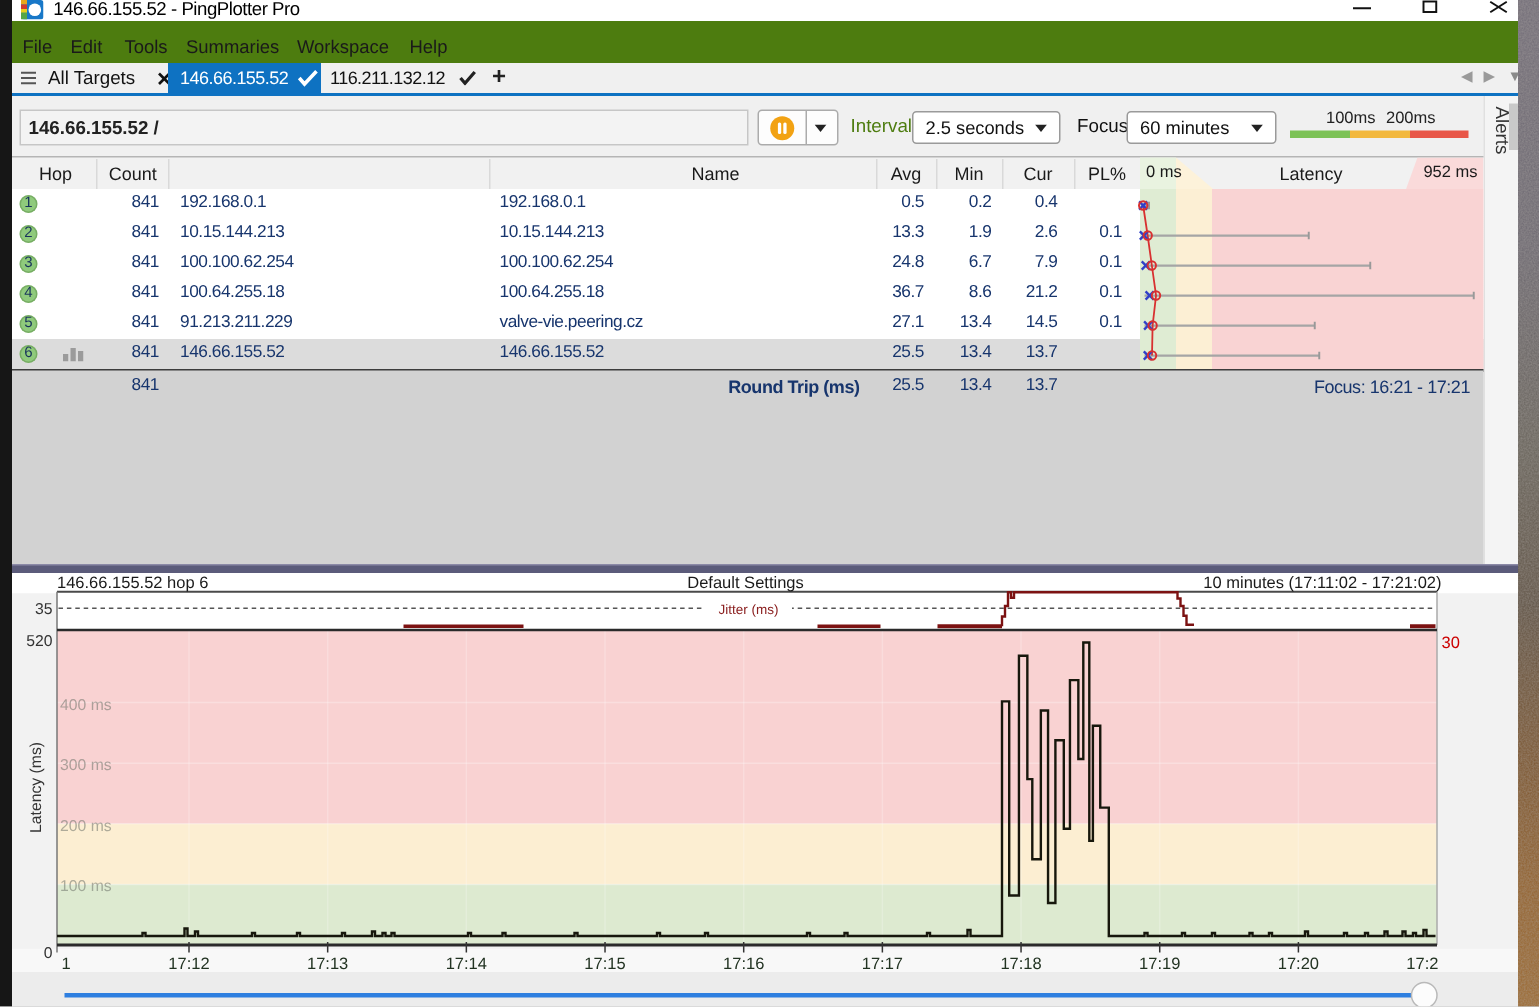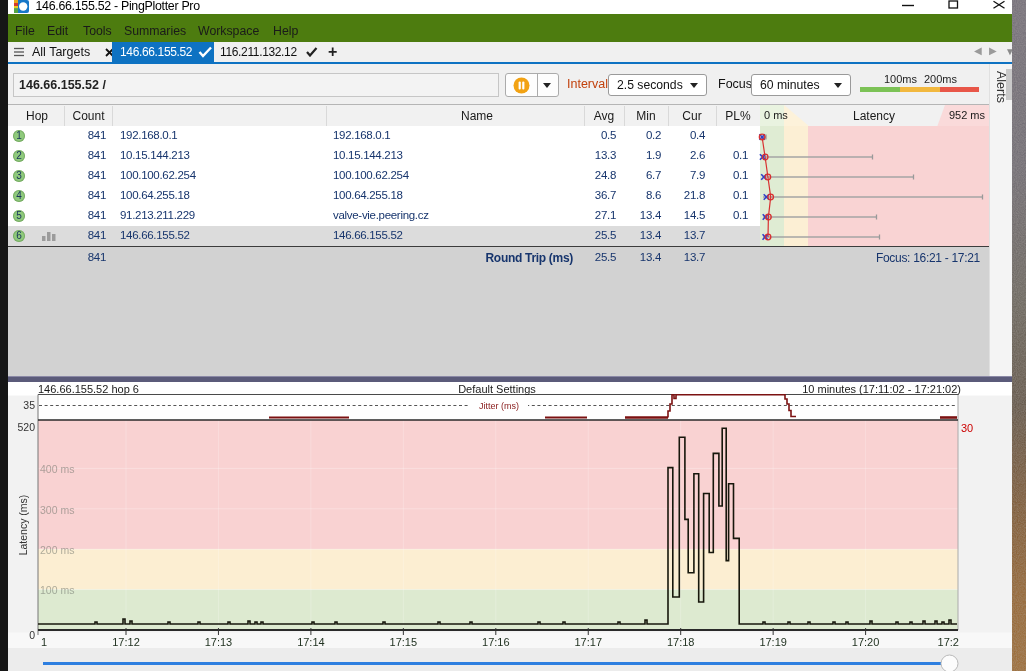--- a/index.html
+++ b/index.html
@@ -131,21 +131,21 @@
         <div style="position:absolute; left:30.5px; top:0; width:1px; height:22px; background:#ababab;"></div>
         <svg style="position:absolute; left:6.5px; top:3px" width="17" height="17" viewBox="0 0 17 17">
           <circle cx="8.5" cy="8.5" r="8" fill="#f2a213"></circle>
           <rect x="5.6" y="4.6" width="2.2" height="7.8" rx="1" fill="#fff"></rect>
           <rect x="9.2" y="4.6" width="2.2" height="7.8" rx="1" fill="#fff"></rect>
         </svg>
         <svg style="position:absolute; left:37px; top:9px" width="9" height="6">
             <path d="M0,0 L8,0 L4,5 Z" fill="#222"></path>
           </svg>
       </div>
-      <div class="abs" style="left:559px; top:13px; font-size:12.5px; color:#c2410c;">Interval</div>
+      <div class="abs" style="left:559px; top:13px; font-size:12.5px; color:#4d7c0f;">Interval</div>
       <div class="combo" style="left:600px; width:99px;">
         <div style="position:absolute; left:8px; top:3px;">2.5 seconds</div>
         <svg style="position:absolute; right:7px; top:8px" width="9" height="6">
             <path d="M0,0 L8,0 L4,5 Z" fill="#222"></path>
           </svg>
       </div>
       <div class="abs" style="left:710px; top:13px; font-size:12.5px; color:#111;">Focus</div>
       <div class="combo" style="left:743px; width:100px;">
         <div style="position:absolute; left:8px; top:3px;">60 minutes</div>
         <svg style="position:absolute; right:7px; top:8px" width="9" height="6">
@@ -220,21 +220,21 @@
           <div class="cell num" style="left:652px; width:45px;text-align:right;">7.9</div>
           <div class="cell num" style="left:695px; width:45px;">0.1</div>
         </div>
         <div class="abs row" style="top:186px;">
           <div class="hopc">4</div>
           <div class="cell num" style="left:40px; width:58px;">841</div>
           <div class="cell" style="left:112px;">100.64.255.18</div>
           <div class="cell" style="left:325px;">100.64.255.18</div>
           <div class="cell num" style="left:560px; width:48px;">36.7</div>
           <div class="cell num" style="left:608px; width:45px;">8.6</div>
-          <div class="cell num" style="left:652px; width:45px;">21.8</div>
+          <div class="cell num" style="left:652px; width:45px;">21.2</div>
           <div class="cell num" style="left:695px; width:45px;">0.1</div>
         </div>
         <div class="abs row" style="top:206px;">
           <div class="hopc">5</div>
           <div class="cell num" style="left:40px; width:58px;">841</div>
           <div class="cell" style="left:112px;">91.213.211.229</div>
           <div class="cell" style="left:325px;">valve-vie.peering.cz</div>
           <div class="cell num" style="left:560px; width:48px;">27.1</div>
           <div class="cell num" style="left:608px; width:45px;">13.4</div>
           <div class="cell num" style="left:652px; width:45px;">14.5</div>

